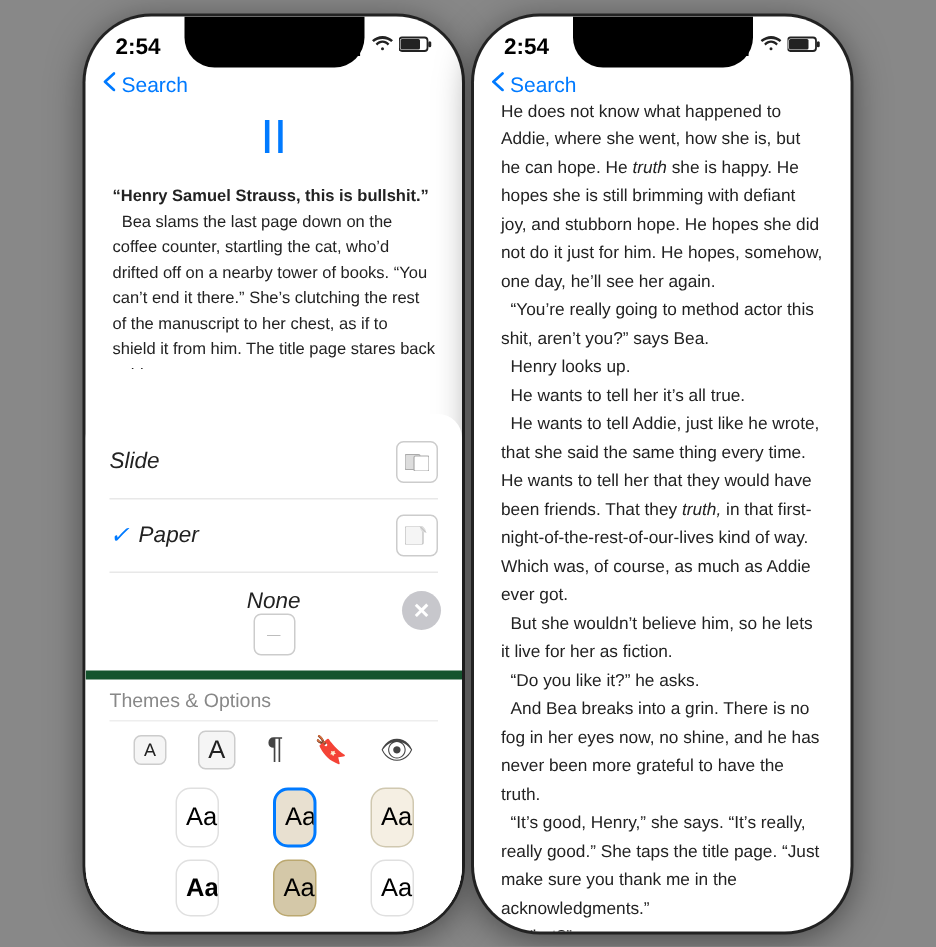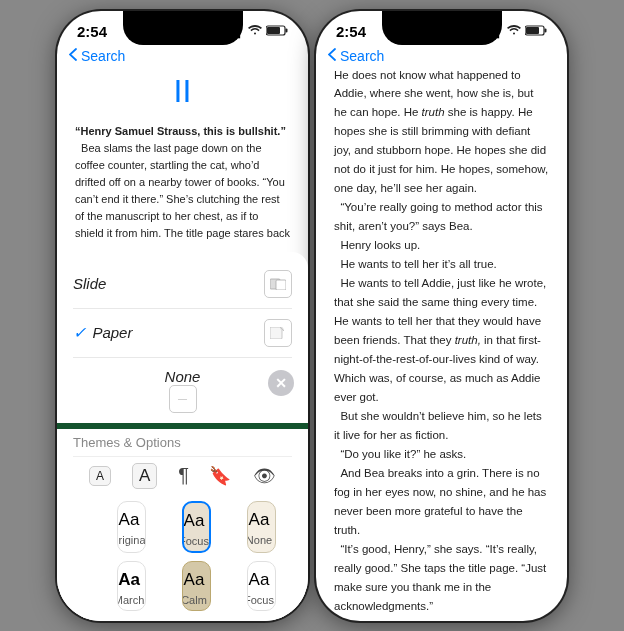--- a/index.html
+++ b/index.html
@@ -180,21 +180,21 @@
       display: grid;
       grid-template-columns: repeat(3, 1fr);
       gap: 8px;
       padding: 6px 16px 10px 16px;
     }
     .theme-card {
       border-radius: 10px;
       overflow: hidden;
       border: 2px solid transparent;
       display: flex;
-      flex-direction: column;
+      flex-direction: row;
       align-items: center;
       padding: 8px 11px 4px 6px;
       font-size: 11px;
       margin-left: 28px;
     }
     .theme-card .preview {
       font-size: 17px;
       font-weight: 500;
       margin-bottom: 4px;
     }

